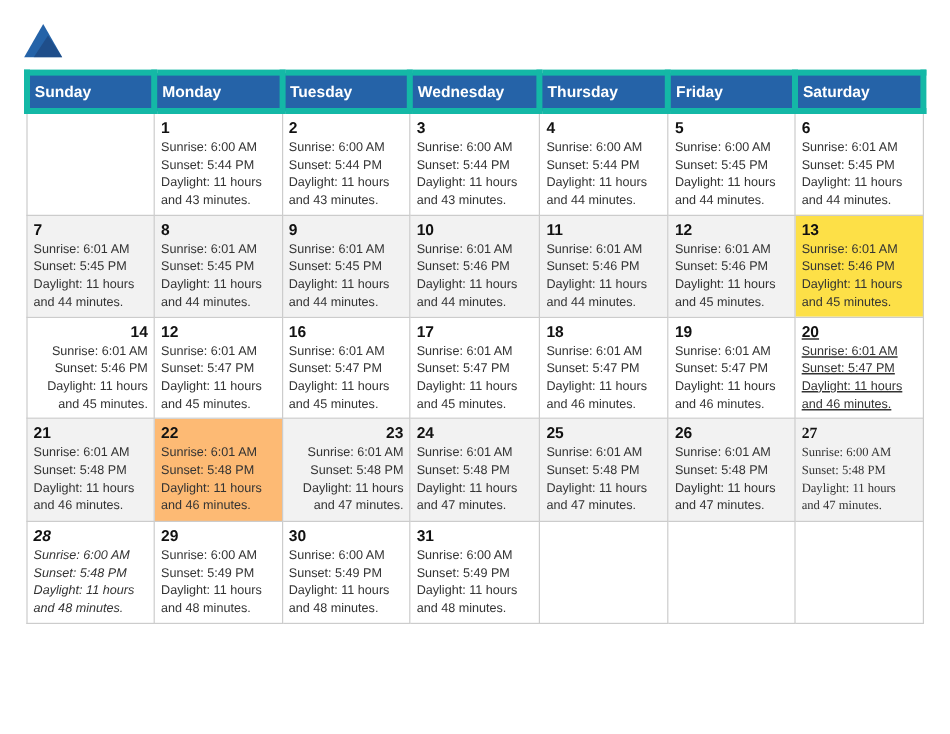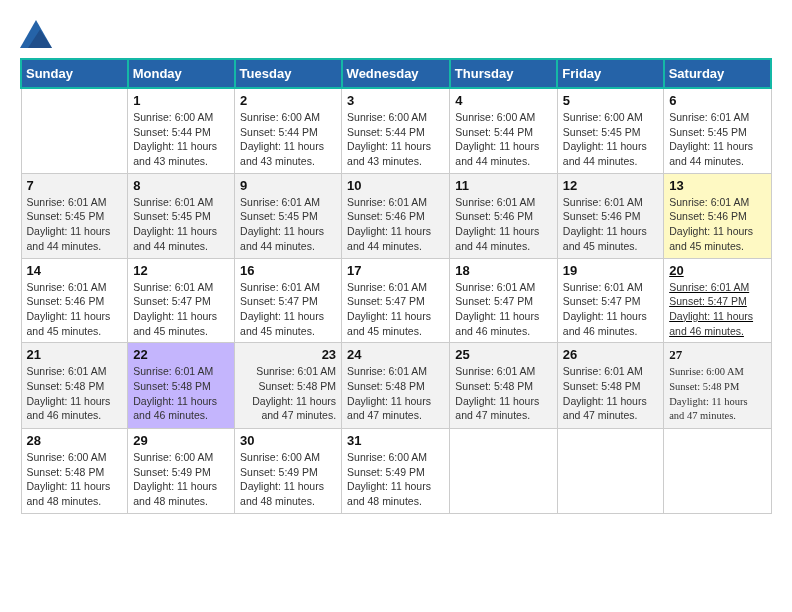--- a/index.html
+++ b/index.html
@@ -49,21 +49,21 @@
       border-collapse: collapse;
       font-size: 11px;
     }
     thead th {
       background-color: #2563a8;
       color: #fff;
       padding: 6px 4px;
       text-align: left;
       font-size: 13px;
       font-weight: bold;
-      border: 2px solid #14b8a6;
+      border: 5px solid #14b8a6;
     }
     td {
       border: 1px solid #ccc;
       padding: 4px 5px;
       vertical-align: top;
       width: 110px;
       min-height: 80px;
       background: #fff;
     }
     tr:nth-child(odd) td {
@@ -163,27 +163,27 @@
           <div class="day-info">Sunrise: 6:01 AM<br>Sunset: 5:46 PM<br>Daylight: 11 hours<br>and 44 minutes.</div>
         </td>
         <td style="background: rgb(242, 242, 242);">
           <span class="day-num">11</span>
           <div class="day-info">Sunrise: 6:01 AM<br>Sunset: 5:46 PM<br>Daylight: 11 hours<br>and 44 minutes.</div>
         </td>
         <td style="background: rgb(242, 242, 242); margin-left: 40px;">
           <span class="day-num">12</span>
           <div class="day-info">Sunrise: 6:01 AM<br>Sunset: 5:46 PM<br>Daylight: 11 hours<br>and 45 minutes.</div>
         </td>
-        <td style="background: #fef9c3;">
+        <td style="background: #fde047;">
           <span class="day-num">13</span>
           <div class="day-info">Sunrise: 6:01 AM<br>Sunset: 5:46 PM<br>Daylight: 11 hours<br>and 45 minutes.</div>
         </td>
       </tr>
       <tr>
-        <td style="background: rgb(255, 255, 255);">
+        <td style="background: rgb(255, 255, 255); text-align: right;">
           <span class="day-num">14</span>
           <div class="day-info">Sunrise: 6:01 AM<br>Sunset: 5:46 PM<br>Daylight: 11 hours<br>and 45 minutes.</div>
         </td>
         <td style="background: rgb(255, 255, 255);">
           <span class="day-num">12</span>
           <div class="day-info">Sunrise: 6:01 AM<br>Sunset: 5:47 PM<br>Daylight: 11 hours<br>and 45 minutes.</div>
         </td>
         <td style="background: rgb(255, 255, 255);">
           <span class="day-num">16</span>
           <div class="day-info">Sunrise: 6:01 AM<br>Sunset: 5:47 PM<br>Daylight: 11 hours<br>and 45 minutes.</div>
@@ -203,21 +203,21 @@
         <td style="background: rgb(255, 255, 255); text-decoration: underline;">
           <span class="day-num">20</span>
           <div class="day-info">Sunrise: 6:01 AM<br>Sunset: 5:47 PM<br>Daylight: 11 hours<br>and 46 minutes.</div>
         </td>
       </tr>
       <tr>
         <td style="background: rgb(242, 242, 242);">
           <span class="day-num">21</span>
           <div class="day-info">Sunrise: 6:01 AM<br>Sunset: 5:48 PM<br>Daylight: 11 hours<br>and 46 minutes.</div>
         </td>
-        <td style="background: #c4b5fd;">
+        <td style="background: #fdba74;">
           <span class="day-num">22</span>
           <div class="day-info">Sunrise: 6:01 AM<br>Sunset: 5:48 PM<br>Daylight: 11 hours<br>and 46 minutes.</div>
         </td>
         <td style="background: rgb(242, 242, 242); text-align: right;">
           <span class="day-num">23</span>
           <div class="day-info">Sunrise: 6:01 AM<br>Sunset: 5:48 PM<br>Daylight: 11 hours<br>and 47 minutes.</div>
         </td>
         <td style="background: rgb(242, 242, 242);">
           <span class="day-num">24</span>
           <div class="day-info">Sunrise: 6:01 AM<br>Sunset: 5:48 PM<br>Daylight: 11 hours<br>and 47 minutes.</div>
@@ -229,21 +229,21 @@
         <td style="background: rgb(242, 242, 242);">
           <span class="day-num">26</span>
           <div class="day-info">Sunrise: 6:01 AM<br>Sunset: 5:48 PM<br>Daylight: 11 hours<br>and 47 minutes.</div>
         </td>
         <td style="background: rgb(242, 242, 242); font-family: Liberation Serif, serif;">
           <span class="day-num">27</span>
           <div class="day-info">Sunrise: 6:00 AM<br>Sunset: 5:48 PM<br>Daylight: 11 hours<br>and 47 minutes.</div>
         </td>
       </tr>
       <tr>
-        <td style="background: rgb(255, 255, 255);">
+        <td style="background: rgb(255, 255, 255); font-style: italic;">
           <span class="day-num">28</span>
           <div class="day-info">Sunrise: 6:00 AM<br>Sunset: 5:48 PM<br>Daylight: 11 hours<br>and 48 minutes.</div>
         </td>
         <td style="background: rgb(255, 255, 255);">
           <span class="day-num">29</span>
           <div class="day-info">Sunrise: 6:00 AM<br>Sunset: 5:49 PM<br>Daylight: 11 hours<br>and 48 minutes.</div>
         </td>
         <td style="background: rgb(255, 255, 255);">
           <span class="day-num">30</span>
           <div class="day-info">Sunrise: 6:00 AM<br>Sunset: 5:49 PM<br>Daylight: 11 hours<br>and 48 minutes.</div>

